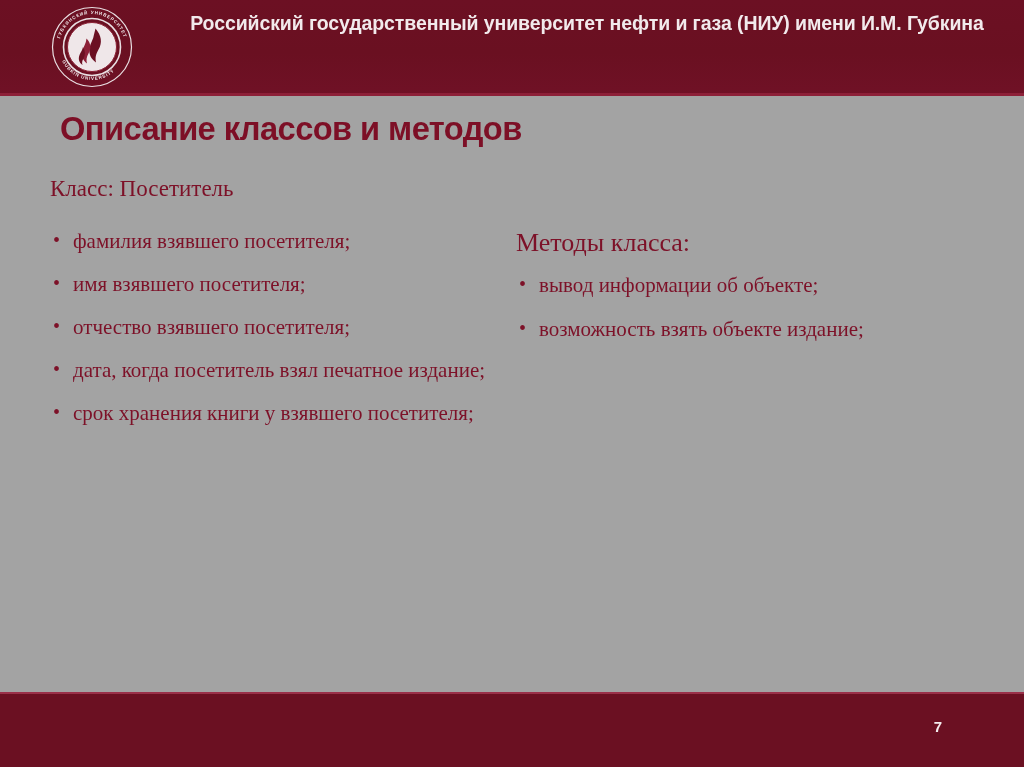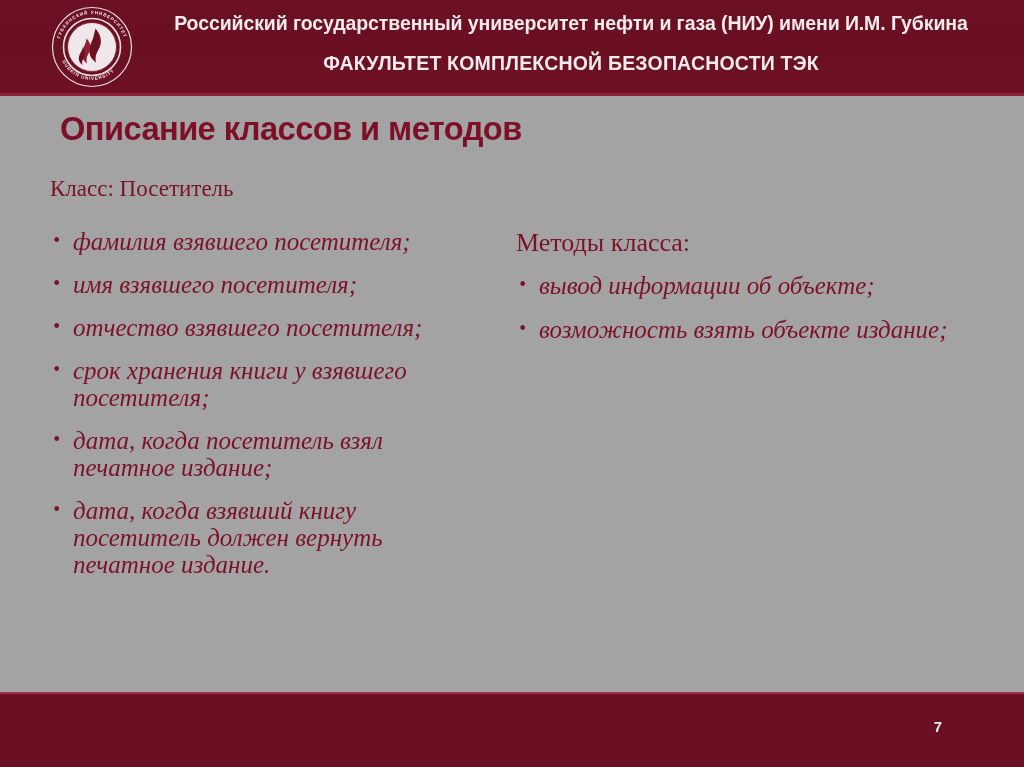--- a/index.html
+++ b/index.html
@@ -45,21 +45,21 @@
     position: absolute;
     left: 50px;
     top: 5px;
     width: 84px;
     height: 84px;
   }
   .seal svg { display: block; }
 
   .header-texts {
     position: absolute;
-    left: 134px;
+    left: 150px;
     top: 0;
     width: 874px;
     height: 113px;
   }
   .header-line1 {
     position: absolute;
     left: 0;
     top: 12px;
     width: 874px;
     text-align: center;
@@ -133,25 +133,24 @@
   }
 
   ul.bullets {
     list-style: none;
     margin: 0;
     padding: 0;
   }
   ul.bullets > li {
     position: relative;
     color: #7d1128;
-    font-size: 25px;
+    font-size: 21px;
     line-height: 27px;
     padding-left: 23px;
     margin-bottom: 16px;
-    font-style: italic;
   }
   ul.bullets > li::before {
     content: "\2022";
     position: absolute;
     left: 3px;
     top: -1px;
     font-size: 20px;
     line-height: 27px;
     color: #7d1128;
   }
@@ -213,40 +212,38 @@
           <textPath href="#ringTop" startOffset="8%">ГУБКИНСКИЙ УНИВЕРСИТЕТ</textPath>
         </text>
         <text font-family="'Liberation Sans', sans-serif" font-size="4.6" font-weight="bold" fill="#efe7e9" letter-spacing="0.9">
           <textPath href="#ringBot" startOffset="14%">GUBKIN UNIVERSITY</textPath>
         </text>
       </svg>
     </div>
 
     <div class="header-texts">
       <div class="header-line1">Российский государственный университет нефти и газа (НИУ) имени И.М. Губкина</div>
-      <div class="header-line2">ФАКУЛЬТЕТ КОМПЛЕКСНОЙ БЕЗОПАСНОСТИ ТЭК</div>
     </div>
 
     <div class="header-underline"></div>
   </div>
 
   <div class="content">
 
     <div class="slide-title">Описание классов и методов</div>
 
     <div class="class-line">Класс: Посетитель</div>
 
     <div class="col col-left">
       <ul class="bullets">
         <li>фамилия взявшего посетителя;</li>
         <li>имя взявшего посетителя;</li>
         <li>отчество взявшего посетителя;</li>
+        <li>дата, когда посетитель взял печатное издание;</li>
         <li>срок хранения книги у взявшего посетителя;</li>
-        <li>дата, когда посетитель взял печатное издание;</li>
-        <li>дата, когда взявший книгу посетитель должен вернуть печатное издание.</li>
       </ul>
     </div>
 
     <div class="col col-right">
       <div class="col-heading">Методы класса:</div>
       <ul class="bullets">
         <li>вывод информации об объекте;</li>
         <li>возможность взять объекте издание;</li>
       </ul>
     </div>

